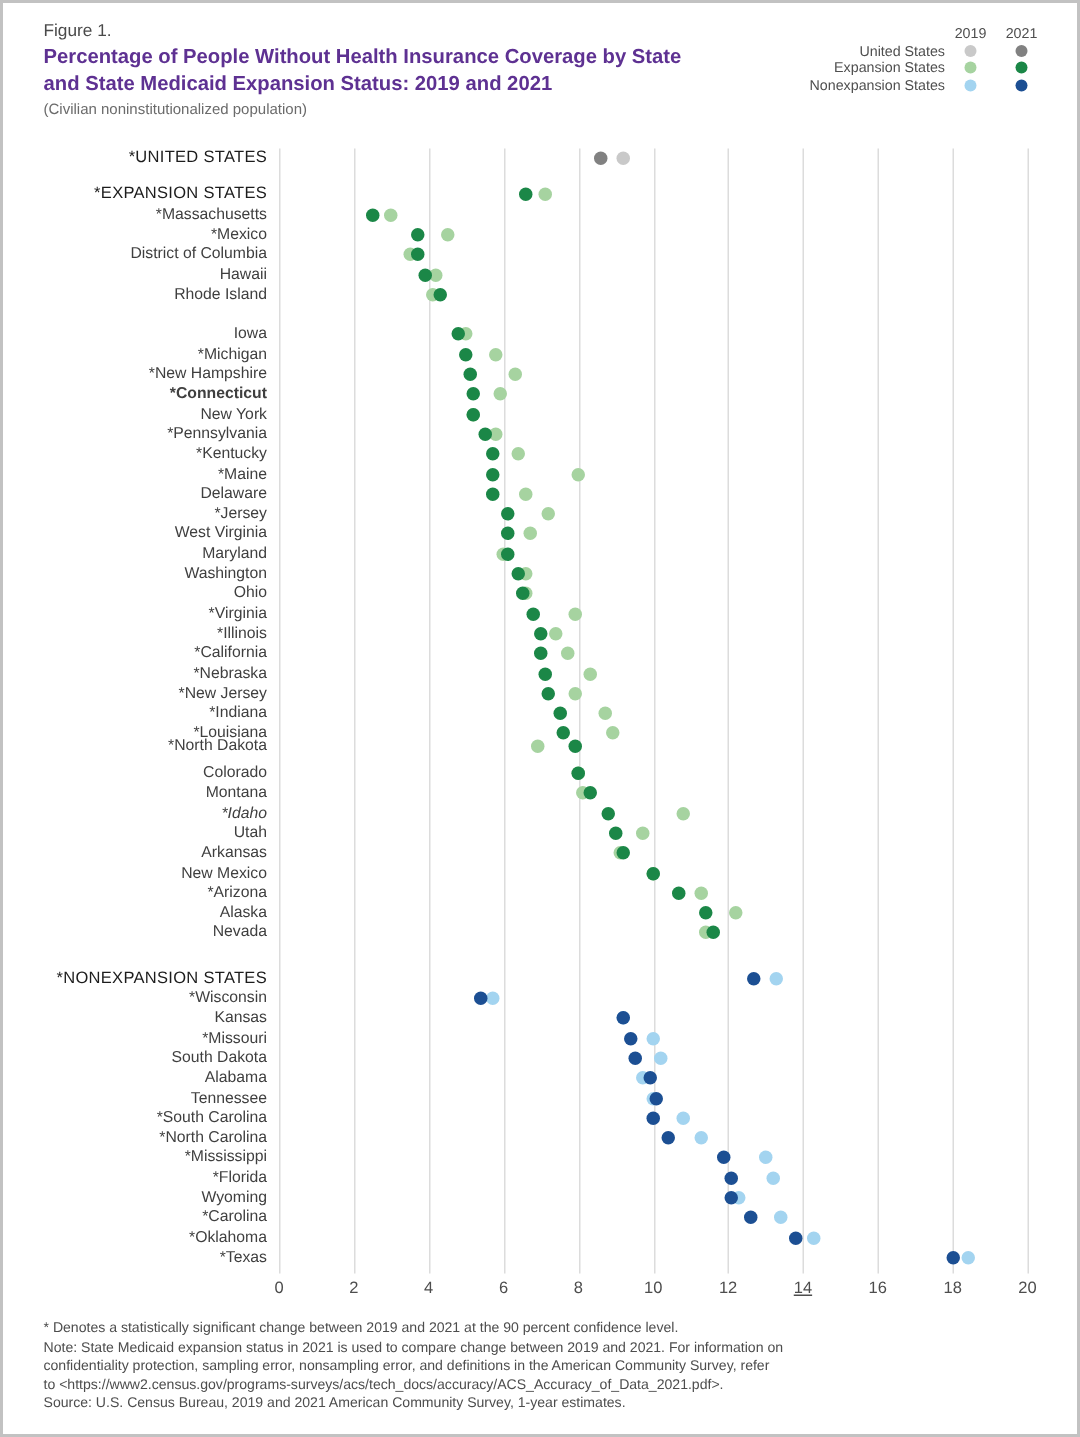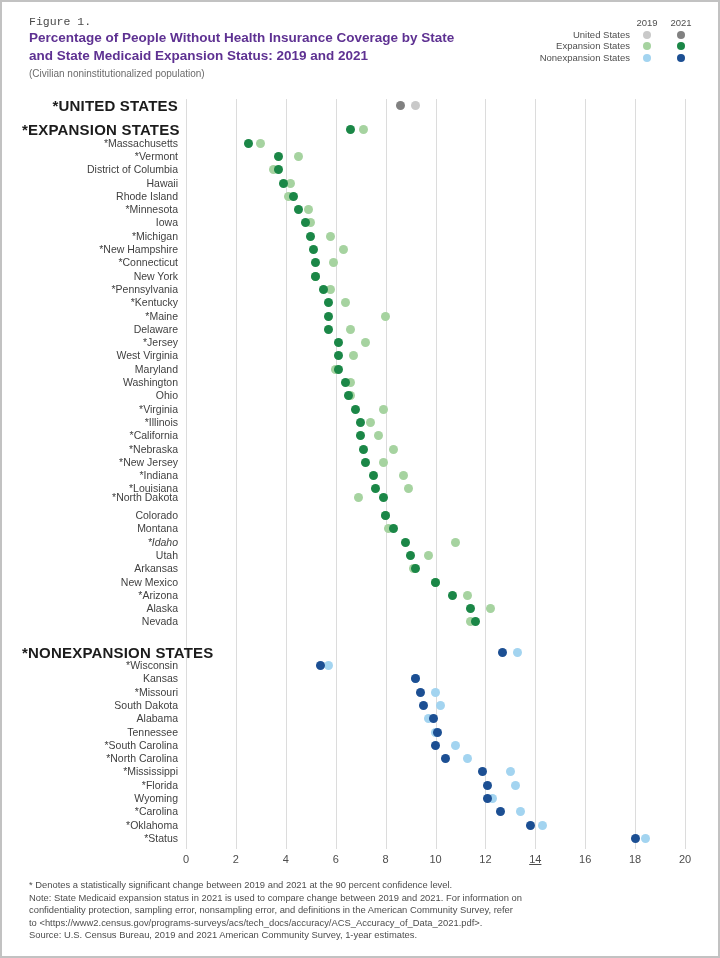--- a/index.html
+++ b/index.html
@@ -1,35 +1,35 @@
 <!DOCTYPE html>
 <html><head>
 <meta charset="utf-8">
 <style>
   html,body{margin:0;padding:0;background:#ffffff;}
   .canvas{
     position:relative;width:716px;height:954px;background:#ffffff;
     border:2px solid #c2c2c2;overflow:hidden;
     font-family:"Liberation Sans", sans-serif;
   }
-  .fig-label{position:absolute;left:27px;top:13px;font-size:11.5px;color:#4a4a4a;font-family:Liberation Mono, monospace;}
+  .fig-label{position:absolute;left:27px;top:13px;font-size:11.5px;color:#4a4a4a;}
   .fig-title{position:absolute;left:27px;top:27px;width:545px;font-size:13.5px;font-weight:bold;color:#5e3192;line-height:18px;}
   .fig-subtitle{position:absolute;left:27px;top:66px;font-size:10px;color:#6b6b6b;}
 
   .legend{position:absolute;top:15px;right:20px;display:grid;grid-template-columns:auto 34px 34px;align-items:center;font-size:9.5px;color:#4f4f4f;line-height:11.5px;}
   .legend .lcell{text-align:center;}
   .legend .llabel{text-align:right;}
   .ldot{display:inline-block;width:8px;height:8px;border-radius:50%;vertical-align:middle;}
 
   .chart{position:absolute;left:20px;top:97px;width:690px;height:790px;}
   .gridline{position:absolute;top:0;width:1px;height:750px;background:#dcdcdc;}
   .tick{position:absolute;top:754px;width:30px;margin-left:-15px;text-align:center;font-size:11px;color:#4d4d4d;}
   .row{position:absolute;left:0;width:690px;height:13.3px;}
   .row-label{position:absolute;left:0;top:0;width:156px;height:13.3px;line-height:13.6px;text-align:right;font-size:10.5px;color:#3f3f3f;white-space:nowrap;}
-  .row-label.hdr{font-weight:bold;font-size:15px;color:#1c1c1c;letter-spacing:0.2px;}
+  .row-label.hdr{font-weight:normal;font-size:11px;color:#1c1c1c;letter-spacing:0.2px;}
   .dot{position:absolute;width:9px;height:9px;border-radius:50%;top:2.1px;}
   .dot.d2019{z-index:2;}
   .dot.d2021{z-index:3;}
 
   .footnotes{position:absolute;left:27px;top:877px;width:640px;font-size:9.4px;color:#4d4d4d;line-height:12.6px;}
 </style>
 </head>
 <body>
 
 <div class="canvas">
@@ -89,60 +89,55 @@
         <div class="row-label hdr">*EXPANSION STATES</div>
         <div class="dot d2019" title="*EXPANSION STATES 2019: 7.1" style="left: 336.645px; background: rgb(166, 211, 160);"></div>
         <div class="dot d2021" title="*EXPANSION STATES 2021: 6.6" style="left: 324.17px; background: rgb(27, 135, 71);"></div>
       </div>
       <div class="row" style="top: 37.6px;">
         <div class="row-label">*Massachusetts</div>
         <div class="dot d2019" title="*Massachusetts 2019: 3" style="left: 234.35px; background: rgb(166, 211, 160);"></div>
         <div class="dot d2021" title="*Massachusetts 2021: 2.5" style="left: 221.875px; background: rgb(27, 135, 71);"></div>
       </div>
       <div class="row" style="top: 50.9px;">
-        <div class="row-label">*Vermont</div>
+        <div class="row-label">*Mexico</div>
         <div class="dot d2019" title="*Vermont 2019: 4.5" style="left: 271.775px; background: rgb(166, 211, 160);"></div>
         <div class="dot d2021" title="*Vermont 2021: 3.7" style="left: 251.815px; background: rgb(27, 135, 71);"></div>
       </div>
       <div class="row" style="top: 64.2px;">
         <div class="row-label">District of Columbia</div>
         <div class="dot d2019" title="District of Columbia 2019: 3.5" style="left: 246.825px; background: rgb(166, 211, 160);"></div>
         <div class="dot d2021" title="District of Columbia 2021: 3.7" style="left: 251.815px; background: rgb(27, 135, 71);"></div>
       </div>
       <div class="row" style="top: 77.5px;">
         <div class="row-label">Hawaii</div>
         <div class="dot d2019" title="Hawaii 2019: 4.2" style="left: 264.29px; background: rgb(166, 211, 160);"></div>
         <div class="dot d2021" title="Hawaii 2021: 3.9" style="left: 256.805px; background: rgb(27, 135, 71);"></div>
       </div>
       <div class="row" style="top: 90.8px;">
         <div class="row-label">Rhode Island</div>
         <div class="dot d2019" title="Rhode Island 2019: 4.1" style="left: 261.795px; background: rgb(166, 211, 160);"></div>
         <div class="dot d2021" title="Rhode Island 2021: 4.3" style="left: 266.785px; background: rgb(27, 135, 71);"></div>
       </div>
-      <div class="row" style="top: 104.1px;">
-        <div class="row-label">*Minnesota</div>
-        <div class="dot d2019" title="*Minnesota 2019: 4.9" style="left: 281.755px; background: rgb(166, 211, 160);"></div>
-        <div class="dot d2021" title="*Minnesota 2021: 4.5" style="left: 271.775px; background: rgb(27, 135, 71);"></div>
-      </div>
       <div class="row" style="top: 117.4px;">
         <div class="row-label">Iowa</div>
         <div class="dot d2019" title="Iowa 2019: 5" style="left: 284.25px; background: rgb(166, 211, 160);"></div>
         <div class="dot d2021" title="Iowa 2021: 4.8" style="left: 279.26px; background: rgb(27, 135, 71);"></div>
       </div>
       <div class="row" style="top: 130.7px;">
         <div class="row-label">*Michigan</div>
         <div class="dot d2019" title="*Michigan 2019: 5.8" style="left: 304.21px; background: rgb(166, 211, 160);"></div>
         <div class="dot d2021" title="*Michigan 2021: 5" style="left: 284.25px; background: rgb(27, 135, 71);"></div>
       </div>
       <div class="row" style="top: 144px;">
         <div class="row-label">*New Hampshire</div>
         <div class="dot d2019" title="*New Hampshire 2019: 6.3" style="left: 316.685px; background: rgb(166, 211, 160);"></div>
         <div class="dot d2021" title="*New Hampshire 2021: 5.1" style="left: 286.745px; background: rgb(27, 135, 71);"></div>
       </div>
-      <div class="row" style="top: 157.3px;">
+      <div class="row" style="top: 157.3px; font-weight: bold;">
         <div class="row-label">*Connecticut</div>
         <div class="dot d2019" title="*Connecticut 2019: 5.9" style="left: 306.705px; background: rgb(166, 211, 160);"></div>
         <div class="dot d2021" title="*Connecticut 2021: 5.2" style="left: 289.24px; background: rgb(27, 135, 71);"></div>
       </div>
       <div class="row" style="top: 170.6px;">
         <div class="row-label">New York</div>
         <div class="dot d2019" title="New York 2019: 5.2" style="left: 289.24px; background: rgb(166, 211, 160);"></div>
         <div class="dot d2021" title="New York 2021: 5.2" style="left: 289.24px; background: rgb(27, 135, 71);"></div>
       </div>
       <div class="row" style="top: 183.9px;">
@@ -339,21 +334,21 @@
         <div class="row-label">*Carolina</div>
         <div class="dot d2019" title="*Georgia 2019: 13.4" style="left: 493.83px; background: rgb(163, 212, 240);"></div>
         <div class="dot d2021" title="*Georgia 2021: 12.6" style="left: 473.87px; background: rgb(28, 79, 147);"></div>
       </div>
       <div class="row" style="top: 719.6px;">
         <div class="row-label">*Oklahoma</div>
         <div class="dot d2019" title="*Oklahoma 2019: 14.3" style="left: 516.285px; background: rgb(163, 212, 240);"></div>
         <div class="dot d2021" title="*Oklahoma 2021: 13.8" style="left: 503.81px; background: rgb(28, 79, 147);"></div>
       </div>
       <div class="row" style="top: 732.9px;">
-        <div class="row-label">*Status</div>
+        <div class="row-label">*Texas</div>
         <div class="dot d2019" title="*Texas 2019: 18.4" style="left: 618.58px; background: rgb(163, 212, 240);"></div>
         <div class="dot d2021" title="*Texas 2021: 18" style="left: 608.6px; background: rgb(28, 79, 147);"></div>
       </div>
     </div>
 
   <div class="footnotes">
     <div>* Denotes a statistically significant change between 2019 and 2021 at the 90 percent confidence level.</div>
     <div>Note: State Medicaid expansion status in 2021 is used to compare change between 2019 and 2021. For information on</div>
     <div>confidentiality protection, sampling error, nonsampling error, and definitions in the American Community Survey, refer</div>
     <div>to &lt;https://www2.census.gov/programs-surveys/acs/tech_docs/accuracy/ACS_Accuracy_of_Data_2021.pdf&gt;.</div>

